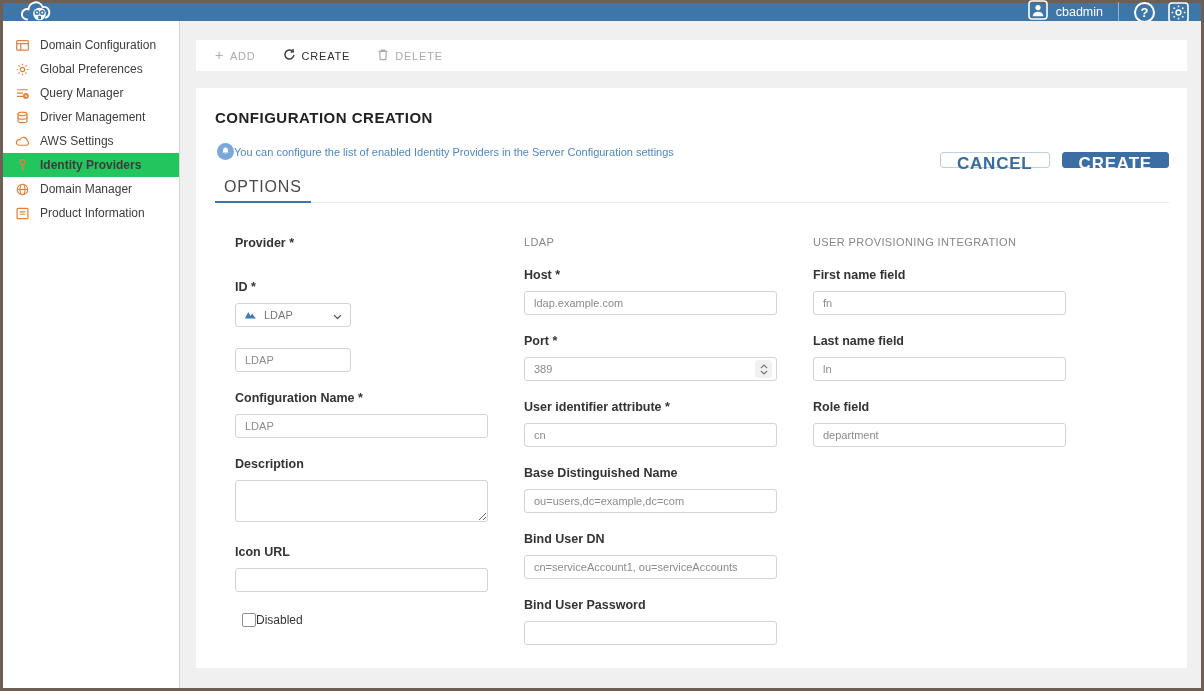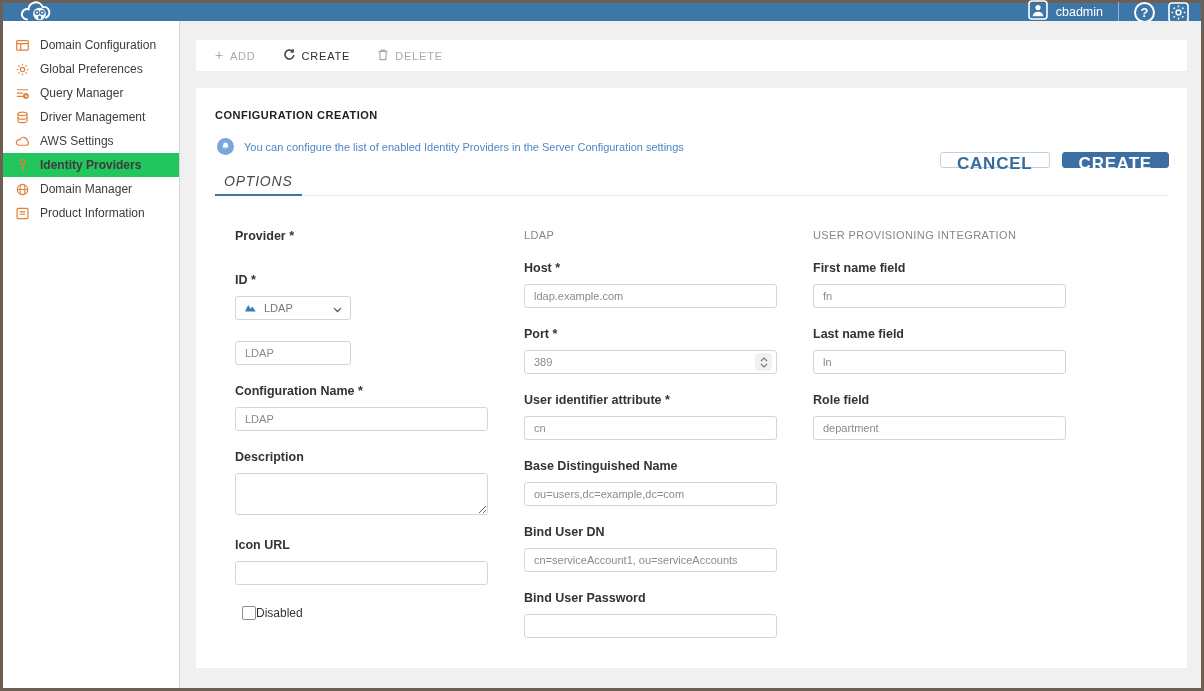--- a/index.html
+++ b/index.html
@@ -35,31 +35,31 @@
 
   
   .toolbar-card { margin:19px 14px 0 16px; height:31px; flex:none; background:#fff; display:flex; align-items:center; gap:27px; padding-left:19px; }
   .tool-btn { display:flex; align-items:center; gap:6px; font-size:11px; letter-spacing:0.8px; font-weight:500; cursor:pointer; }
   .tool-btn.disabled { color:#ababab; cursor:default; }
   .tool-btn.enabled { color:#2e2e2e; }
   .plus-glyph { font-size:14px; font-weight:400; line-height:11px; }
 
   
   .panel-card { margin:17px 14px 20px 16px; flex:1; background:#fff; position:relative; padding:0 18px 0 19px; overflow:hidden; }
-  .panel-title { margin-top:21px; font-size:11px; font-weight:bold; letter-spacing:0.5px; color:#222; }
-  .info-row { margin-top:17px; display:flex; align-items:center; gap:10px; padding-left:2px; }
+  .panel-title { margin-top:21px; font-size:15px; font-weight:bold; letter-spacing:0.5px; color:#222; }
+  .info-row { margin-top:17px; display:flex; align-items:center; padding-left:2px; }
   .info-bell { width:17px; height:17px; border-radius:50%; background:#7ba6d9; display:flex; align-items:center; justify-content:center; flex:none; }
   .info-text { color:#4d87c7; font-size:11px; }
   .panel-actions { position:absolute; top:64px; right:18px; display:flex; gap:12px; }
   .btn { height:16px; line-height:21px; padding:0 16px; border-radius:3px; font-size:17px; font-weight:bold; letter-spacing:0.8px; cursor:pointer; }
   .btn-cancel { background:#fff; border:1px solid #bdd0e2; color:#366b9e; }
   .btn-create { background:#3b6fa3; border:1px solid #3b6fa3; color:#fff; }
 
   .tabs { margin-top:12px; border-bottom:1px solid #eaeaea; }
-  .tab { display:inline-block; vertical-align:bottom; margin-bottom:-1px; padding:6px 9px 5px; font-size:14px; letter-spacing:0.8px; color:#4a4a4a; border-bottom:2px solid #3f74a5; cursor:pointer;font-style:italic; }
+  .tab { display:inline-block; vertical-align:bottom; margin-bottom:-1px; padding:6px 9px 5px; font-size:16px; letter-spacing:0.8px; color:#4a4a4a; border-bottom:2px solid #3f74a5; cursor:pointer; }
 
   
   .form-area { margin:33px 0 0 20px; display:flex; gap:36px; }
   .col { width:253px; flex:none; }
   .section-header { font-size:11px; color:#868686; letter-spacing:0.4px; margin-bottom:19px; height:13px; white-space:nowrap; }
   .field { margin-bottom:19px; }
   .field-label { font-weight:bold; font-size:12.5px; color:#333; margin-bottom:9px; }
   .text-input {
     width:100%; height:24px; border:1px solid #d4d4d4; border-radius:3px;
     padding:0 9px; font-size:11px; color:#8b8b8b; background:#fff; outline:none;

